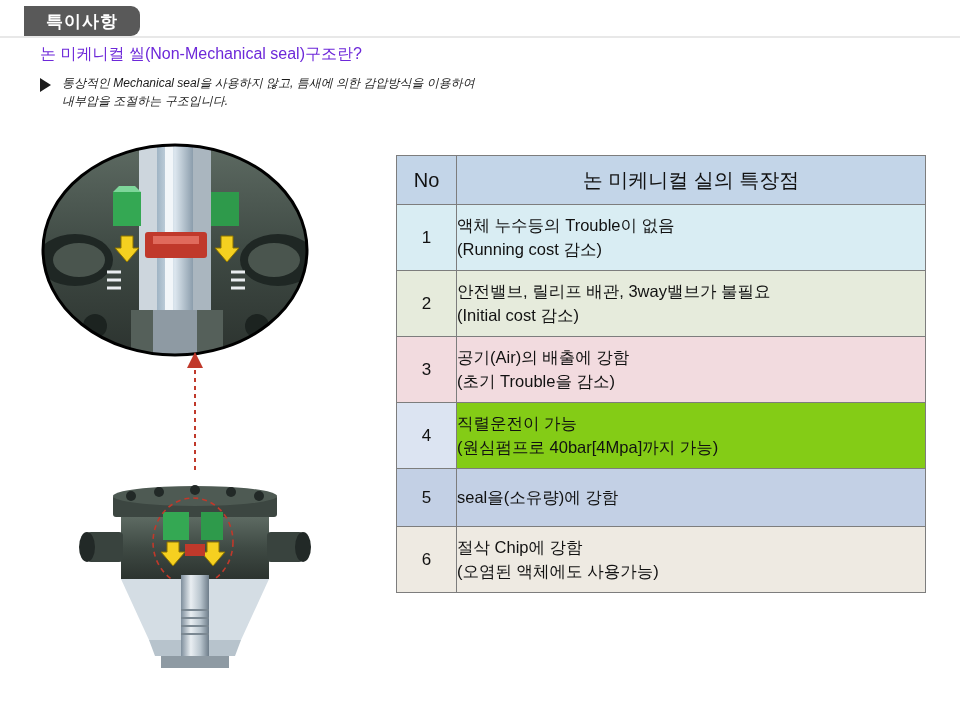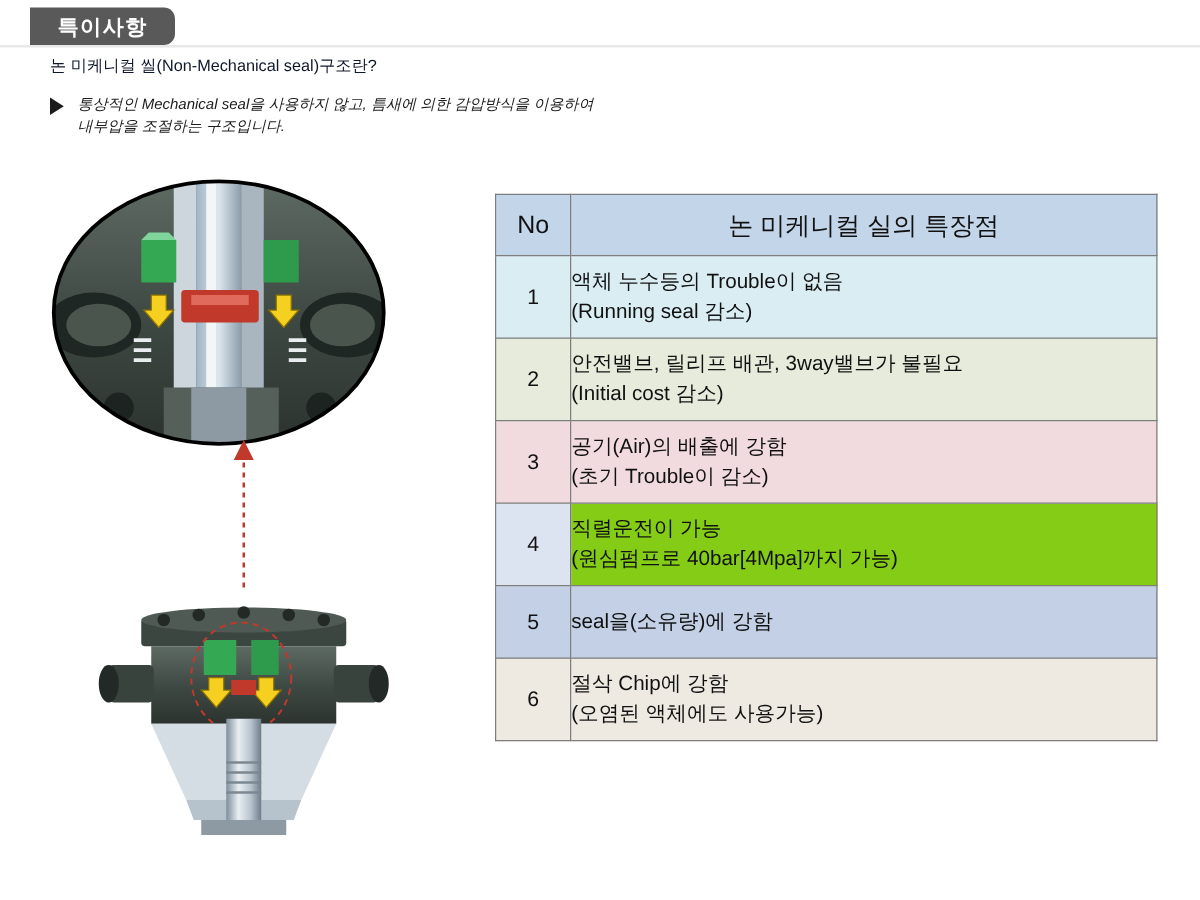--- a/index.html
+++ b/index.html
@@ -38,22 +38,22 @@
     top: 36px;
     width: 960px;
     height: 2px;
     background: #e8e8e8;
   }
   
   .title-line {
     position: absolute;
     left: 40px;
     top: 44px;
-    font-size: 13px;
-    color: #0f172a;
+    font-size: 16px;
+    color: #6d28d9;
   }
   .bullet-row {
     position: absolute;
     left: 40px;
     top: 74px;
     display: flex;
     align-items: flex-start;
   }
   .bullet-tri {
     width: 0;
@@ -247,31 +247,31 @@
   <thead>
     <tr>
       <th>No</th>
       <th>논 미케니컬 실의 특장점</th>
     </tr>
   </thead>
   <tbody>
     <tr style="height: 66px;">
       <td class="cell-no" style="background: rgb(217, 237, 243);">1</td>
       <td class="cell-desc" style="background: rgb(217, 237, 243);">액체 누수등의 Trouble이 없음
-(Running seal 감소)</td>
+(Running cost 감소)</td>
     </tr>
     <tr style="height: 66px;">
       <td class="cell-no" style="background: rgb(230, 235, 220);">2</td>
       <td class="cell-desc" style="background: rgb(230, 235, 220);">안전밸브, 릴리프 배관, 3way밸브가 불필요
 (Initial  cost 감소)</td>
     </tr>
     <tr style="height: 66px;">
       <td class="cell-no" style="background: rgb(242, 219, 223);">3</td>
       <td class="cell-desc" style="background: rgb(242, 219, 223);">공기(Air)의 배출에 강함
-(초기 Trouble이 감소)</td>
+(초기 Trouble을 감소)</td>
     </tr>
     <tr style="height: 66px;">
       <td class="cell-no" style="background: rgb(220, 228, 242);">4</td>
       <td class="cell-desc" style="background: #84cc16;">직렬운전이 가능
 (원심펌프로 40bar[4Mpa]까지 가능)</td>
     </tr>
     <tr style="height: 58px;">
       <td class="cell-no" style="background: rgb(195, 208, 229);">5</td>
       <td class="cell-desc" style="background: rgb(195, 208, 229);">seal을(소유량)에  강함</td>
     </tr>

